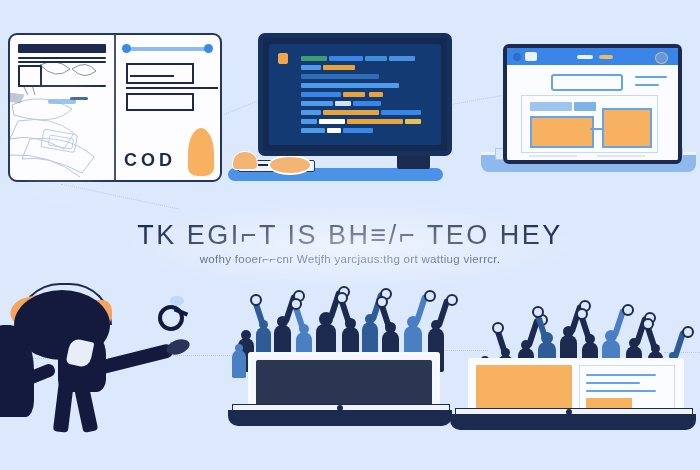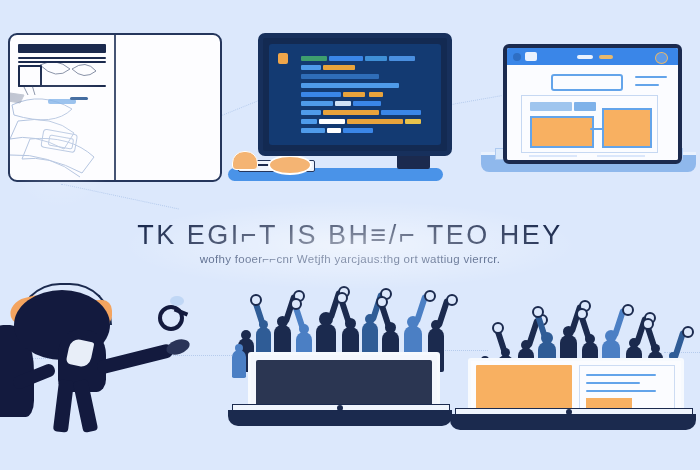--- a/index.html
+++ b/index.html
@@ -151,20 +151,36 @@
         <path d="M22 50 l3 10" stroke="#25365c"></path>
       </svg>
       <div class="abs" style="left:38px;top:64px;width:28px;height:5px;background:#6fa8e6;
                              border-radius:2px;opacity:.8;"></div>
       <div class="abs" style="left:60px;top:62px;width:18px;height:3px;background:#2f5c96;
                              border-radius:2px;"></div>
     </div>
 
     <div id="doc-split"></div>
 
+    <div id="doc-right">
+      <div class="abs" style="left:8px;top:12px;width:88px;height:4px;background:#8dbcf0;
+                             border-radius:2px;"></div>
+      <div class="blueDot" style="left:6px;top:9px;"></div>
+      <div class="blueDot" style="left:88px;top:9px;"></div>
+
+      <div class="abs" style="left:10px;top:28px;width:64px;height:17px;
+                             border:2px solid #1b2a4e;"></div>
+      <div class="dotline" style="left:14px;top:40px;width:44px;"></div>
+      <div class="dotline" style="left:10px;top:52px;width:92px;"></div>
+      <div class="abs" style="left:10px;top:58px;width:64px;height:14px;
+                             border:2px solid #1b2a4e;"></div>
+
+      <div class="codtxt">COD</div>
+      <div id="doc-flame"></div>
+    </div>
   </div>
 
   <div class="abs" id="mon-base"></div>
   <div class="abs" id="mon-base2">
     <div class="bar" style="left:4px;top:3px;width:66px;height:2px;"></div>
   </div>
   <div class="abs" id="mon-box"></div>
   <div class="abs" id="mouse1"></div>
   <div class="abs" id="mouse2"></div>
   <div class="abs" id="mon-neck"></div>

